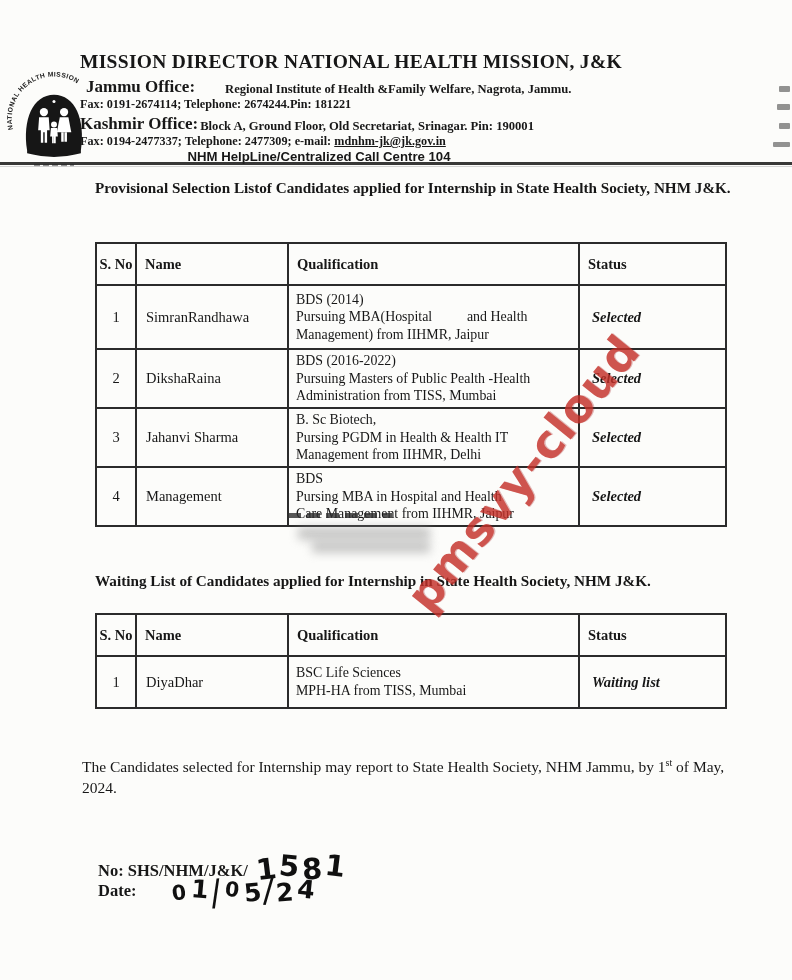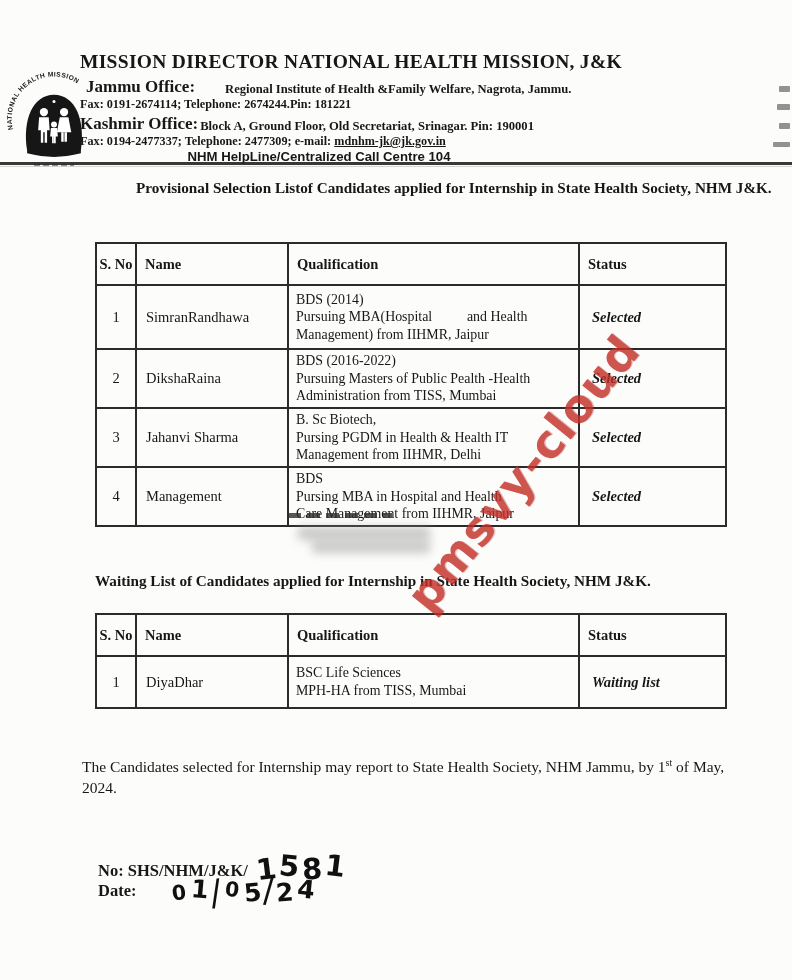--- a/index.html
+++ b/index.html
@@ -21,21 +21,21 @@
   .office-addr.kashmir-addr{margin-left:2px;}
   .fax-line{font-size:12.2px;font-weight:bold;line-height:15px;white-space:nowrap;}
   .email{text-decoration:underline;}
   .helpline{font-family:"Liberation Sans", sans-serif;font-size:13.2px;font-weight:bold;text-align:center;line-height:15px;padding-right:52px;white-space:nowrap;}
   .rule{position:absolute;left:0;top:162px;width:792px;height:3px;background:#232323;opacity:.9;}
   .rule:after{content:"";position:absolute;left:0;top:4px;width:100%;height:1px;background:#cfcfcf;}
   
   .scan-dash{position:absolute;background:#3a3a3a;opacity:.55;border-radius:1px;}
   
   .sec-heading{position:absolute;left:95px;width:648px;font-size:15.2px;font-weight:bold;line-height:22px;}
-  .sec-heading.first{top:177px;margin-left:41px;}
+  .sec-heading.first{top:177px;}
   .sec-heading.second{top:570px;}
   
   table.doc-table{position:absolute;left:95px;border-collapse:collapse;table-layout:fixed;width:630px;background:transparent;}
   table#table-selection{top:242px;}
   table#table-waiting{top:613px;}
   .doc-table th,.doc-table td{border:2px solid #2b2b2b;vertical-align:middle;}
   .doc-table th{font-size:14.5px;font-weight:bold;text-align:left;padding:4px 8px;line-height:1.15;}
   .doc-table th:first-child{text-align:center;padding:4px 2px;}
   .doc-table thead tr{height:42px;}
   td.cell-sno{text-align:center;font-size:14.5px;}

